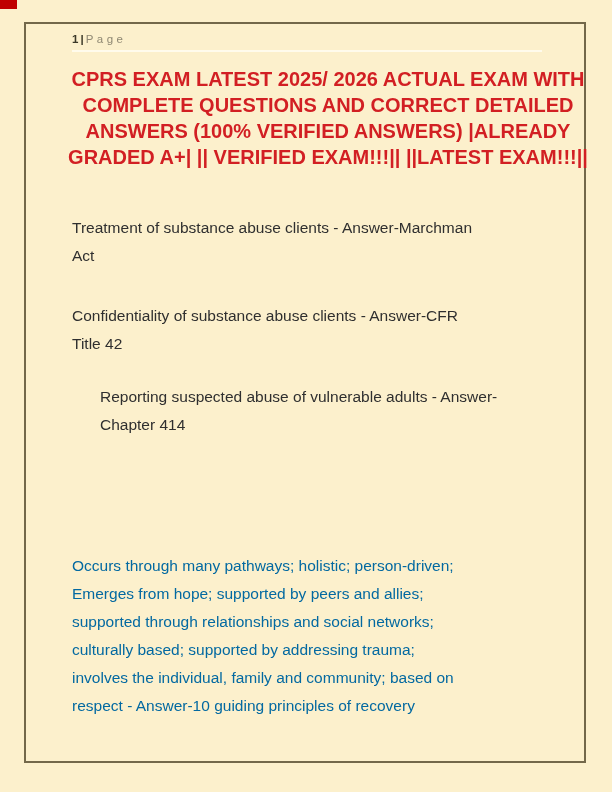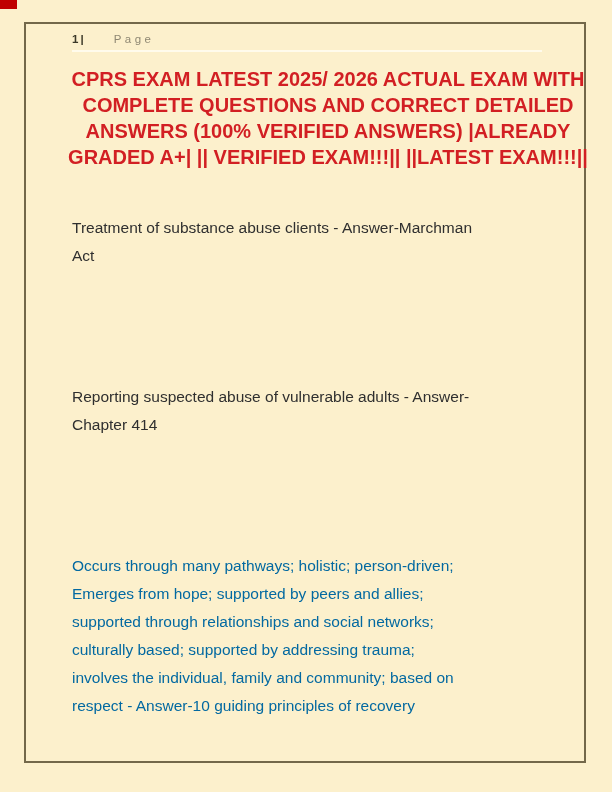--- a/index.html
+++ b/index.html
@@ -39,21 +39,20 @@
     letter-spacing: 1px;
   }
   .header-line .pipe {
     color: #3b3828;
     font-weight: bold;
     padding: 0 2px 0 1px;
   }
   .header-line .page-word {
     letter-spacing: 3.5px;
     color: #8f8873;
-    margin-left: 28px;
   }
   .header-rule {
     position: absolute;
     left: 72px; top: 50px;
     width: 470px; height: 2px;
     background: rgba(255, 252, 240, 0.9);
   }
   .doc-title {
     position: absolute;
     left: 26px; top: 66px;
@@ -94,21 +93,23 @@
   </div>
   <div class="header-rule"></div>
 
   <div class="doc-title" style="color: rgb(210, 31, 35);">CPRS EXAM LATEST 2025/ 2026 ACTUAL EXAM WITH
 COMPLETE QUESTIONS AND CORRECT DETAILED
 ANSWERS (100% VERIFIED ANSWERS) |ALREADY
 GRADED A+| || VERIFIED EXAM!!!|| ||LATEST EXAM!!!||</div>
 
   <div class="para para-1" style="color: rgb(47, 47, 47);">Treatment of substance abuse clients - Answer-Marchman
 Act</div>
-  <div class="para para-3" style="color: rgb(47, 47, 47);">Reporting suspected abuse of vulnerable adults - Answer-
+  <div class="para para-2" style="color: rgb(47, 47, 47);">Confidentiality of substance abuse clients - Answer-CFR
+Title 42</div>
+  <div class="para para-3" style="color: rgb(47, 47, 47); margin-left: 28px;">Reporting suspected abuse of vulnerable adults - Answer-
 Chapter 414</div>
   <div class="para para-5" style="color: #0369a1;">Occurs through many pathways; holistic; person-driven;
 Emerges from hope; supported by peers and allies;
 supported through relationships and social networks;
 culturally based; supported by addressing trauma;
 involves the individual, family and community; based on
 respect - Answer-10 guiding principles of recovery</div>
 
 </div>
 

